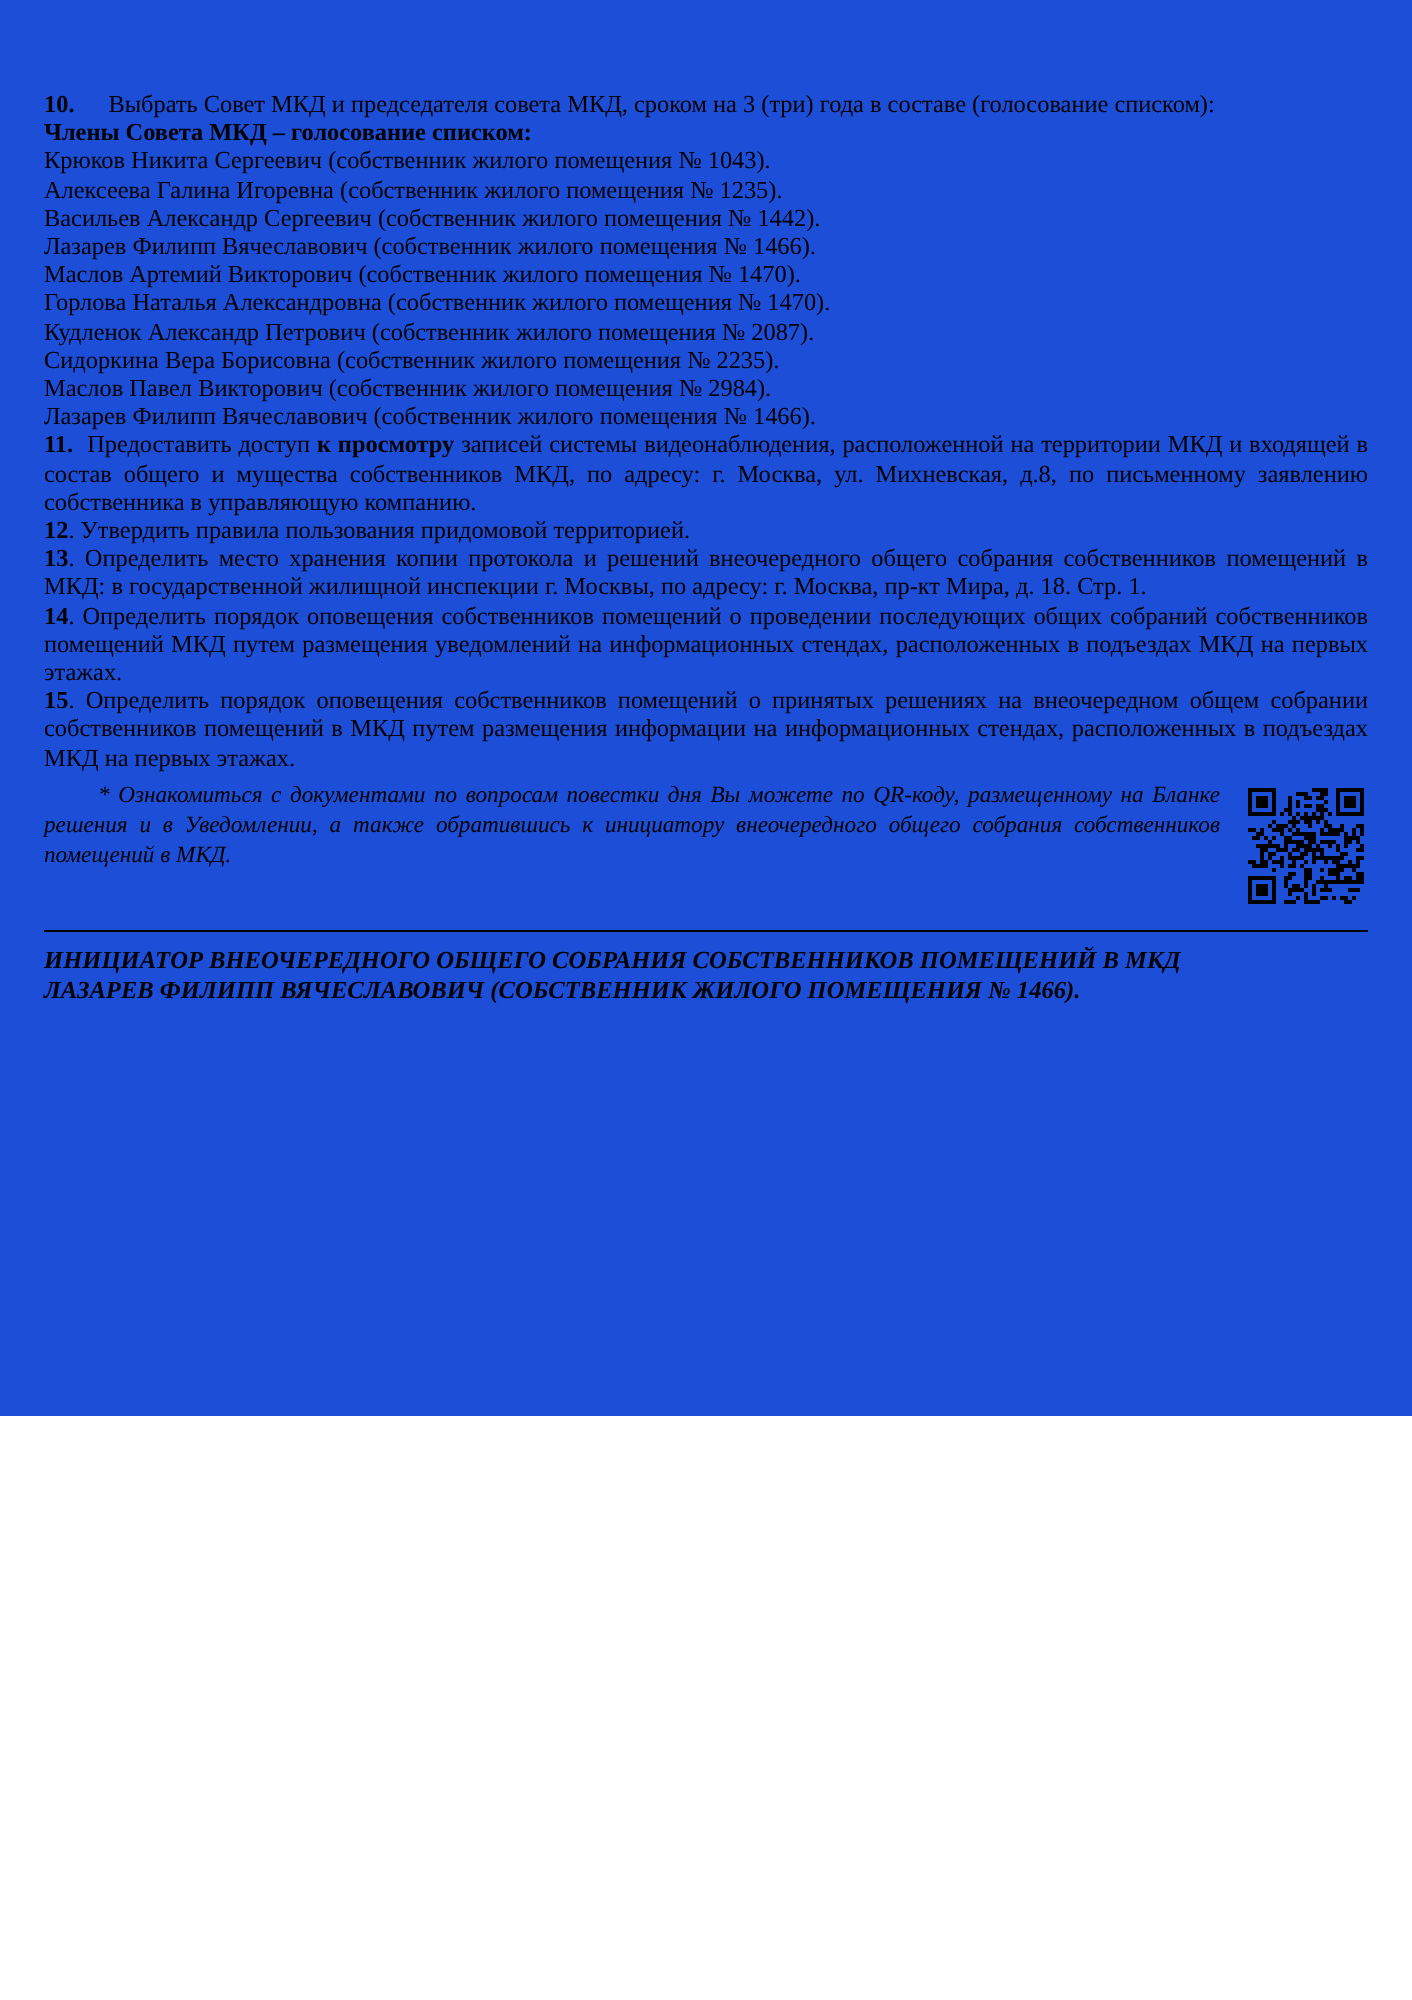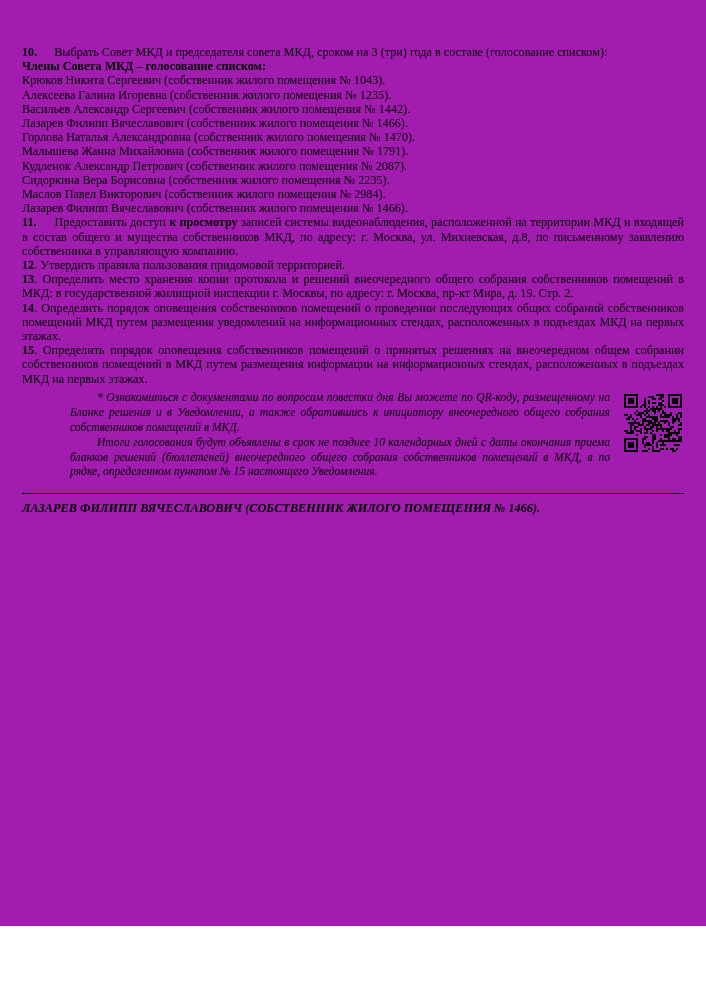--- a/index.html
+++ b/index.html
@@ -1,43 +1,42 @@
 <!DOCTYPE html>
 <html><head>
 <meta charset="utf-8">
 <style>
   * { margin: 0; padding: 0; box-sizing: border-box; }
   html, body { background: #ffffff; }
   .page {
     width: 706px;
-    height: 926px;
-    background: #a21caf;
+    height: 708px;
+    background: #1d4ed8;
     color: #000000;
     font-family: "Liberation Serif", serif;
     font-size: 12.2px;
     line-height: 14.2px;
     padding: 45px 22px 0 22px;
     position: relative;
     overflow: hidden;
   }
   .para { margin: 0; }
   .justify { text-align: justify; }
   .bold { font-weight: bold; }
   .num { font-weight: bold; }
   .num-wide { margin-right: 17px; }
-  .num-sm { margin-right: 18px; }
+  .num-sm { margin-right: 7px; }
   .note-wrap { display: flex; margin-top: 5px; }
   .note-text {
     flex: 1;
     font-style: italic;
     font-size: 11.6px;
     line-height: 14.9px;
     text-align: justify;
     padding-right: 14px;
-    margin-left: 48px;
   }
   .note-text p { text-indent: 27px; }
   .qr-box { flex: 0 0 60px; width: 60px; padding-top: 3px; }
   .qr-box svg { display: block; }
   .rule {
     border: none;
     border-top: 1.6px solid #000000;
     margin-top: 13px;
   }
   .footer {
@@ -57,53 +56,52 @@
     <span class="num num-wide">10.</span><span>Выбрать Совет МКД и председателя совета МКД, сроком на 3 (три) года в составе (голосование списком):</span>
   </p>
 
   <p class="para bold">Члены Совета МКД – голосование списком:</p>
 
   <div>
     <div class="para">Крюков Никита Сергеевич (собственник жилого помещения № 1043).</div>
     <div class="para">Алексеева Галина Игоревна (собственник жилого помещения № 1235).</div>
     <div class="para">Васильев Александр Сергеевич (собственник жилого помещения № 1442).</div>
     <div class="para">Лазарев Филипп Вячеславович (собственник жилого помещения № 1466).</div>
+    <div class="para">Маслов Артемий Викторович (собственник жилого помещения № 1470).</div>
     <div class="para">Горлова Наталья Александровна (собственник жилого помещения № 1470).</div>
-    <div class="para">Малышева Жанна Михайловна (собственник жилого помещения № 1791).</div>
     <div class="para">Кудленок Александр Петрович (собственник жилого помещения № 2087).</div>
     <div class="para">Сидоркина Вера Борисовна (собственник жилого помещения № 2235).</div>
     <div class="para">Маслов Павел Викторович (собственник жилого помещения № 2984).</div>
   </div>
 
   <p class="para">Лазарев Филипп Вячеславович (собственник жилого помещения № 1466).</p>
 
   <p class="para justify">
     <span class="num num-sm">11.</span><span>Предоставить доступ </span><span class="bold">к просмотру</span><span> записей системы видеонаблюдения, расположенной на территории МКД и входящей в состав общего и мущества собственников МКД, по адресу: г. Москва, ул. Михневская, д.8, по письменному заявлению собственника в управляющую компанию.</span>
   </p>
 
   <p class="para justify">
     <span class="num">12</span><span>. Утвердить правила пользования придомовой территорией.</span>
   </p>
 
   <p class="para justify">
-    <span class="num">13</span><span>. Определить место хранения копии протокола и решений внеочередного общего собрания собственников помещений в МКД: в государственной жилищной инспекции г. Москвы, по адресу: г. Москва, пр-кт Мира, д. 19. Стр. 2.</span>
+    <span class="num">13</span><span>. Определить место хранения копии протокола и решений внеочередного общего собрания собственников помещений в МКД: в государственной жилищной инспекции г. Москвы, по адресу: г. Москва, пр-кт Мира, д. 18. Стр. 1.</span>
   </p>
 
   <p class="para justify">
     <span class="num">14</span><span>. Определить порядок оповещения собственников помещений о проведении последующих общих собраний собственников помещений МКД путем размещения уведомлений на информационных стендах, расположенных в подъездах МКД на первых этажах.</span>
   </p>
 
   <p class="para justify">
     <span class="num">15</span><span>. Определить порядок оповещения собственников помещений о принятых решениях на внеочередном общем собрании собственников помещений в МКД путем размещения информации на информационных стендах, расположенных в подъездах МКД на первых этажах.</span>
   </p>
 
   <div class="note-wrap">
     <div class="note-text">
       <p>* Ознакомиться с документами по вопросам повестки дня Вы можете по QR-коду, размещенному на Бланке решения и в Уведомлении, а также обратившись к инициатору внеочередного общего собрания собственников помещений в МКД.</p>
-      <p>Итоги голосования будут объявлены в срок не позднее 10 календарных дней с даты окончания приема бланков решений (бюллетеней) внеочередного общего собрания собственников помещений в МКД, в по рядке, определенном пунктом № 15 настоящего Уведомления.</p>
     </div>
     <div class="qr-box">
       <svg width="58" height="58" viewBox="0 0 58 58" fill="#000000" xmlns="http://www.w3.org/2000/svg">
           <rect x="0" y="0" width="2" height="2"></rect>
           <rect x="2" y="0" width="2" height="2"></rect>
           <rect x="4" y="0" width="2" height="2"></rect>
           <rect x="6" y="0" width="2" height="2"></rect>
           <rect x="8" y="0" width="2" height="2"></rect>
           <rect x="10" y="0" width="2" height="2"></rect>
           <rect x="12" y="0" width="2" height="2"></rect>
@@ -486,16 +484,17 @@
           <rect x="34" y="56" width="2" height="2"></rect>
           <rect x="48" y="56" width="2" height="2"></rect>
           <rect x="50" y="56" width="2" height="2"></rect>
         </svg>
     </div>
   </div>
 
   <hr class="rule">
 
   <div class="footer">
+    <div>ИНИЦИАТОР ВНЕОЧЕРЕДНОГО ОБЩЕГО СОБРАНИЯ СОБСТВЕННИКОВ ПОМЕЩЕНИЙ В МКД</div>
     <div>ЛАЗАРЕВ ФИЛИПП ВЯЧЕСЛАВОВИЧ (СОБСТВЕННИК ЖИЛОГО ПОМЕЩЕНИЯ № 1466).</div>
   </div>
 
 </div>
 
 </body></html>

